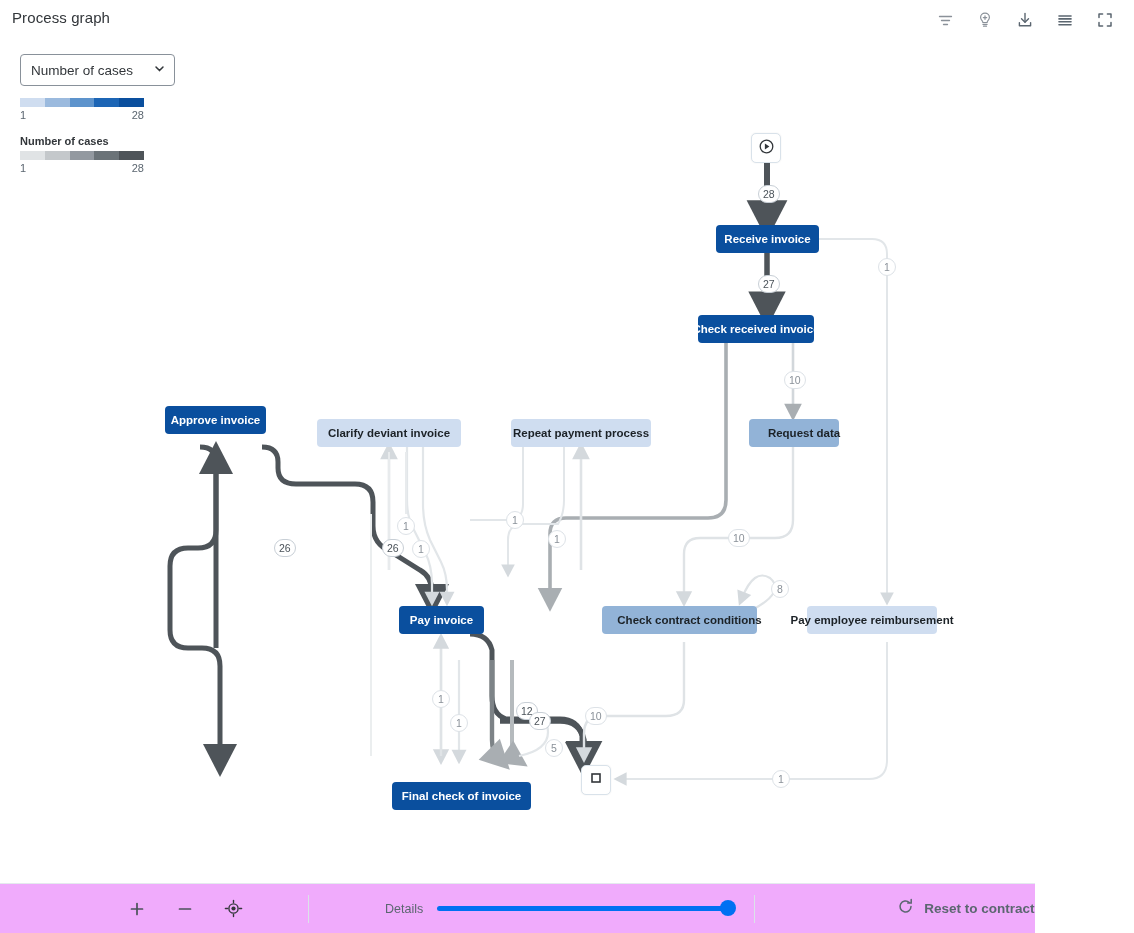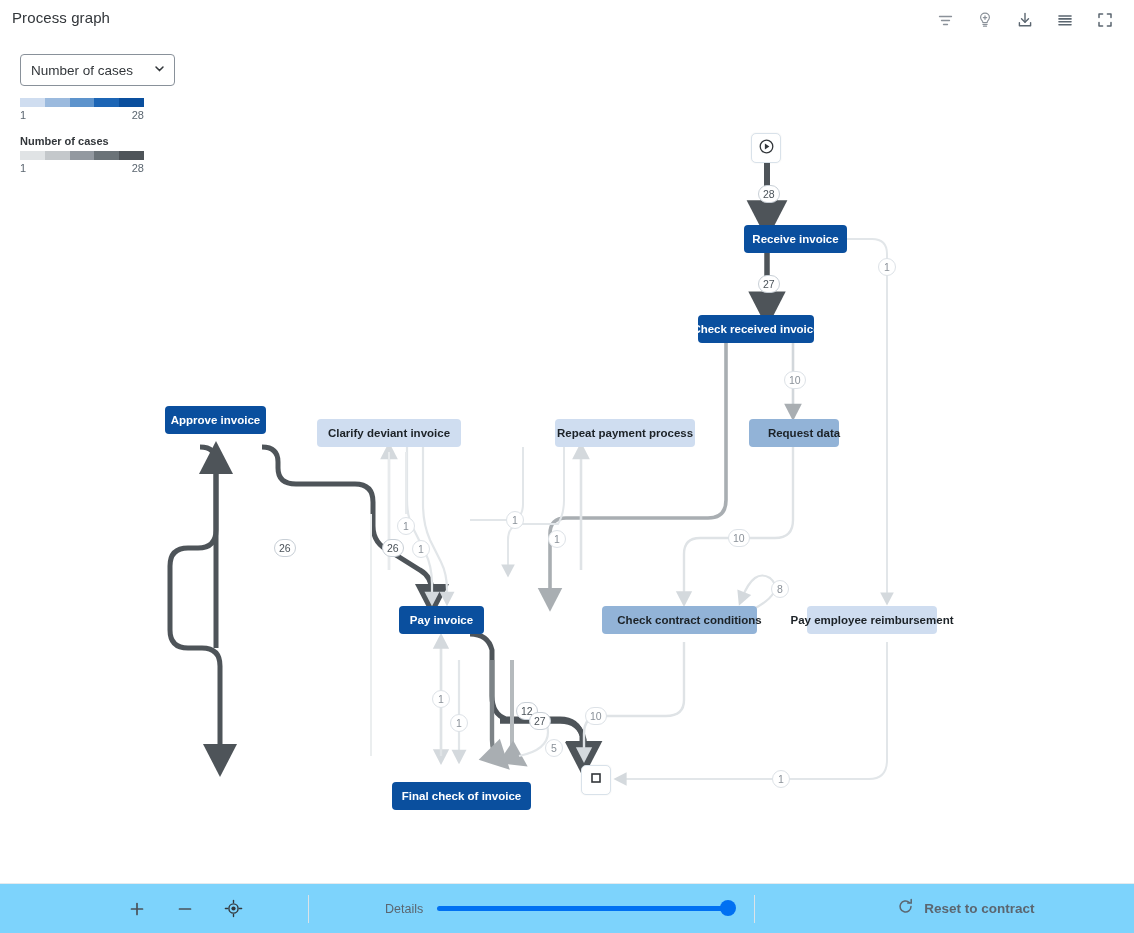--- a/index.html
+++ b/index.html
@@ -105,22 +105,22 @@
     color: #4a5259;
     font-size: 10.5px;
     display: flex; align-items: center; justify-content: center;
     cursor: pointer;
   }
   .edge-label.faint { border-color: #dde2e7; color: #8a9199; }
 
   
   #bottom-bar {
     position: absolute; left: 0; top: 883px;
-    width: 1134px; height: 50px;
-    background: #7dd3fc;
+    width: 1035px; height: 50px;
+    background: #f0abfc;
     border-top: 1px solid #e4eaee;
     display: flex; align-items: center;
   }
   #zoom-group {
     display: flex; align-items: center; gap: 22px;
     margin-left: 124px;
   }
   .zoom-btn {
     width: 26px; height: 26px;
     display: flex; align-items: center; justify-content: center;
@@ -310,25 +310,25 @@
 
     <div class="terminal-node" style="left:751px; top:33px;">
       <span>
         <svg width="17" height="17" viewBox="0 0 17 17" fill="none" stroke="#32363a" stroke-width="1.3">
           <circle cx="8.5" cy="8.5" r="6.3"></circle>
           <path d="M6.9,5.6 L11.4,8.5 L6.9,11.4 z" fill="#32363a" stroke="none"></path>
         </svg>
       </span>
     </div>
 
-    <div class="node dark" style="left:716px; top:125px; width:103px;margin-left:28px;">Receive invoice</div>
+    <div class="node dark" style="left:716px; top:125px; width:103px;">Receive invoice</div>
     <div class="node dark" style="left:698px; top:215px; width:116px;">Check received invoice</div>
     <div class="node dark" style="left:165px; top:306px; width:101px;">Approve invoice</div>
     <div class="node light" style="left:317px; top:319px; width:144px;">Clarify deviant invoice</div>
-    <div class="node light" style="left:511px; top:319px; width:140px;margin-left:44px;">Repeat payment process</div>
+    <div class="node light" style="left:511px; top:319px; width:140px;">Repeat payment process</div>
     <div class="node mid" style="left:749px; top:319px; width:90px;">Request data</div>
     <div class="node dark" style="left:399px; top:506px; width:85px;">Pay invoice</div>
     <div class="node mid" style="left:602px; top:506px; width:155px;">Check contract conditions</div>
     <div class="node light" style="left:807px; top:506px; width:130px;text-align:center;">Pay employee reimbursement</div>
     <div class="node dark" style="left:392px; top:666px; width:139px;margin-top:16px;">Final check of invoice</div>
 
     <div class="terminal-node" style="left:581px; top:665px;">
       <span>
         <svg width="14" height="14" viewBox="0 0 14 14" fill="none" stroke="#32363a" stroke-width="1.6">
           <rect x="3" y="3" width="8" height="8"></rect>

